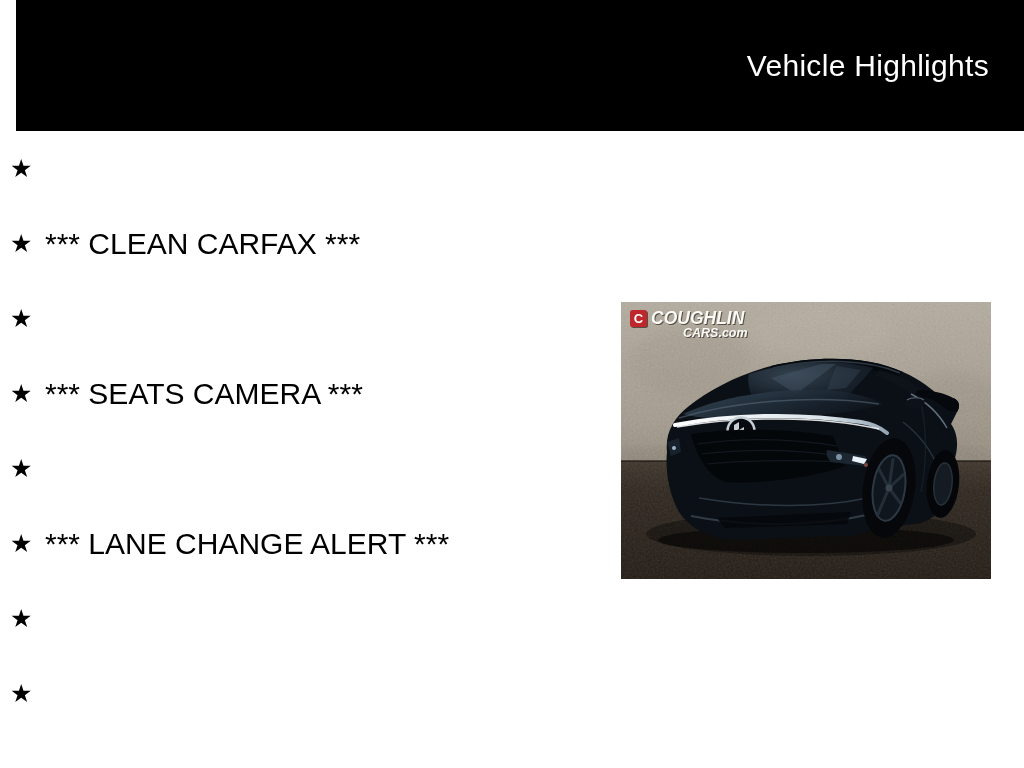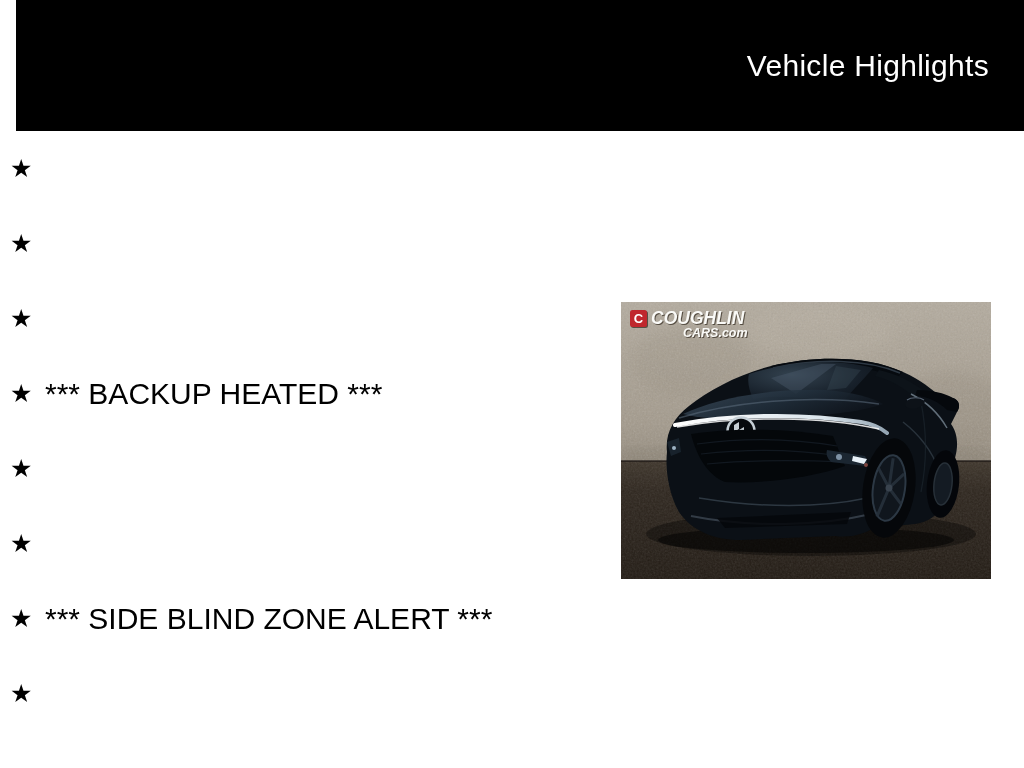--- a/index.html
+++ b/index.html
@@ -60,37 +60,38 @@
   <header class="header-bar">
     <h1 class="page-title">Vehicle Highlights</h1>
   </header>
 
   <ul class="highlights">
     <li class="highlight-item">
       <span class="star">★</span>
     </li>
     <li class="highlight-item">
       <span class="star">★</span>
-    </li>
-    <li class="highlight-item">
-      <span class="star">★</span>
-    </li>
-    <li class="highlight-item">
-      <span class="star">★</span>
-      <span class="label">*** BACKUP HEATED ***</span>
-    </li>
-    <li class="highlight-item">
-      <span class="star">★</span>
-    </li>
-    <li class="highlight-item">
-      <span class="star">★</span>
-    </li>
-    <li class="highlight-item">
-      <span class="star">★</span>
-      <span class="label">*** SIDE BLIND ZONE ALERT ***</span>
+      <span class="label">*** CLEAN CARFAX ***</span>
+    </li>
+    <li class="highlight-item">
+      <span class="star">★</span>
+    </li>
+    <li class="highlight-item">
+      <span class="star">★</span>
+      <span class="label">*** SEATS CAMERA ***</span>
+    </li>
+    <li class="highlight-item">
+      <span class="star">★</span>
+    </li>
+    <li class="highlight-item">
+      <span class="star">★</span>
+      <span class="label">*** LANE CHANGE ALERT ***</span>
+    </li>
+    <li class="highlight-item">
+      <span class="star">★</span>
     </li>
     <li class="highlight-item">
       <span class="star">★</span>
     </li>
   </ul>
 
   <figure class="vehicle-photo">
     <svg width="370" height="277" viewBox="0 0 370 277" xmlns="http://www.w3.org/2000/svg">
       <defs>
         <linearGradient id="wallGrad" x1="0" y1="0" x2="0" y2="1">

